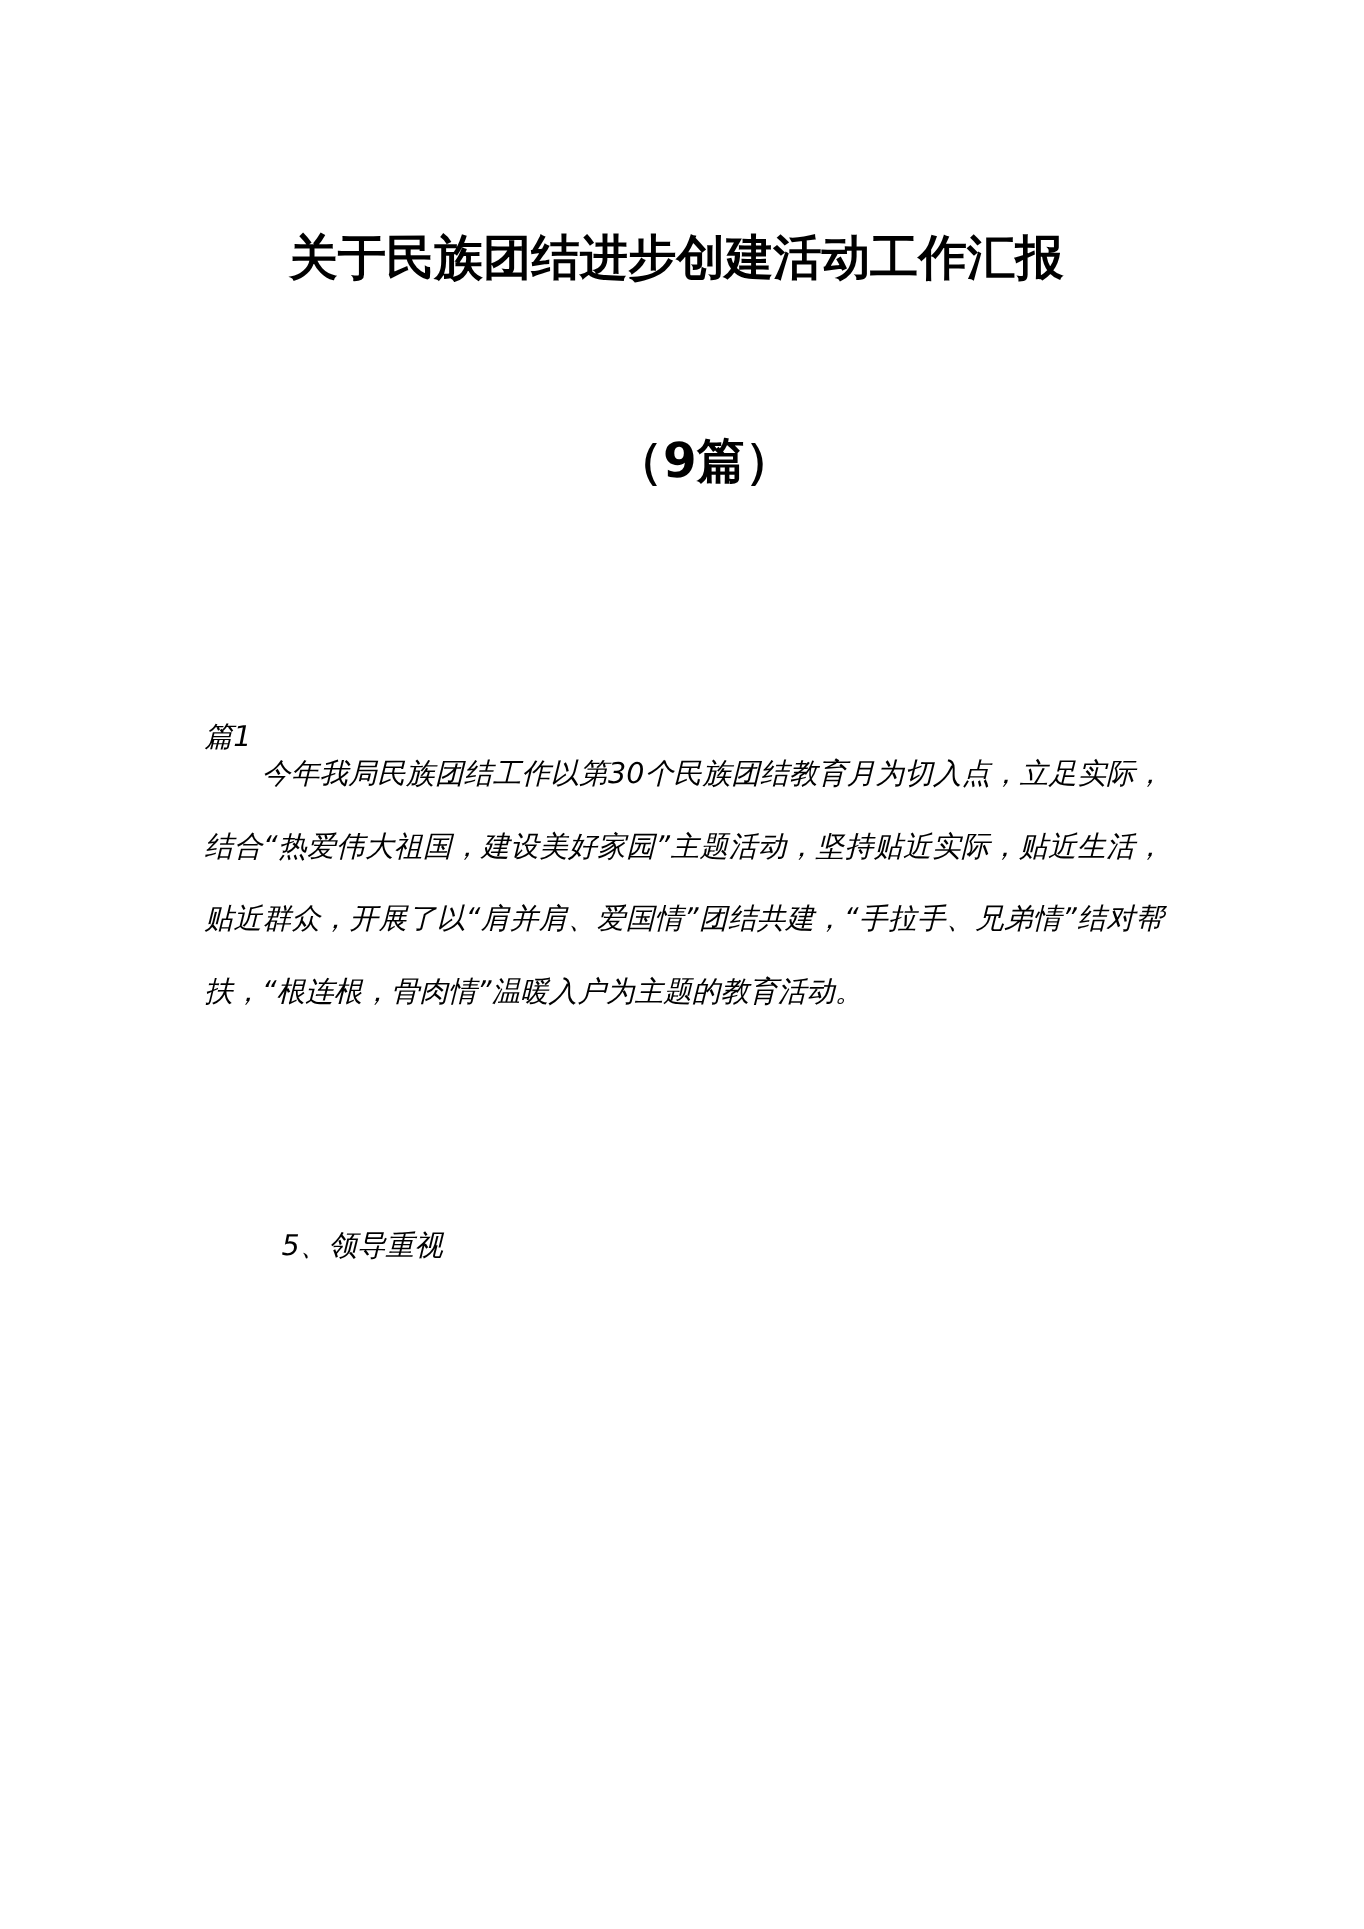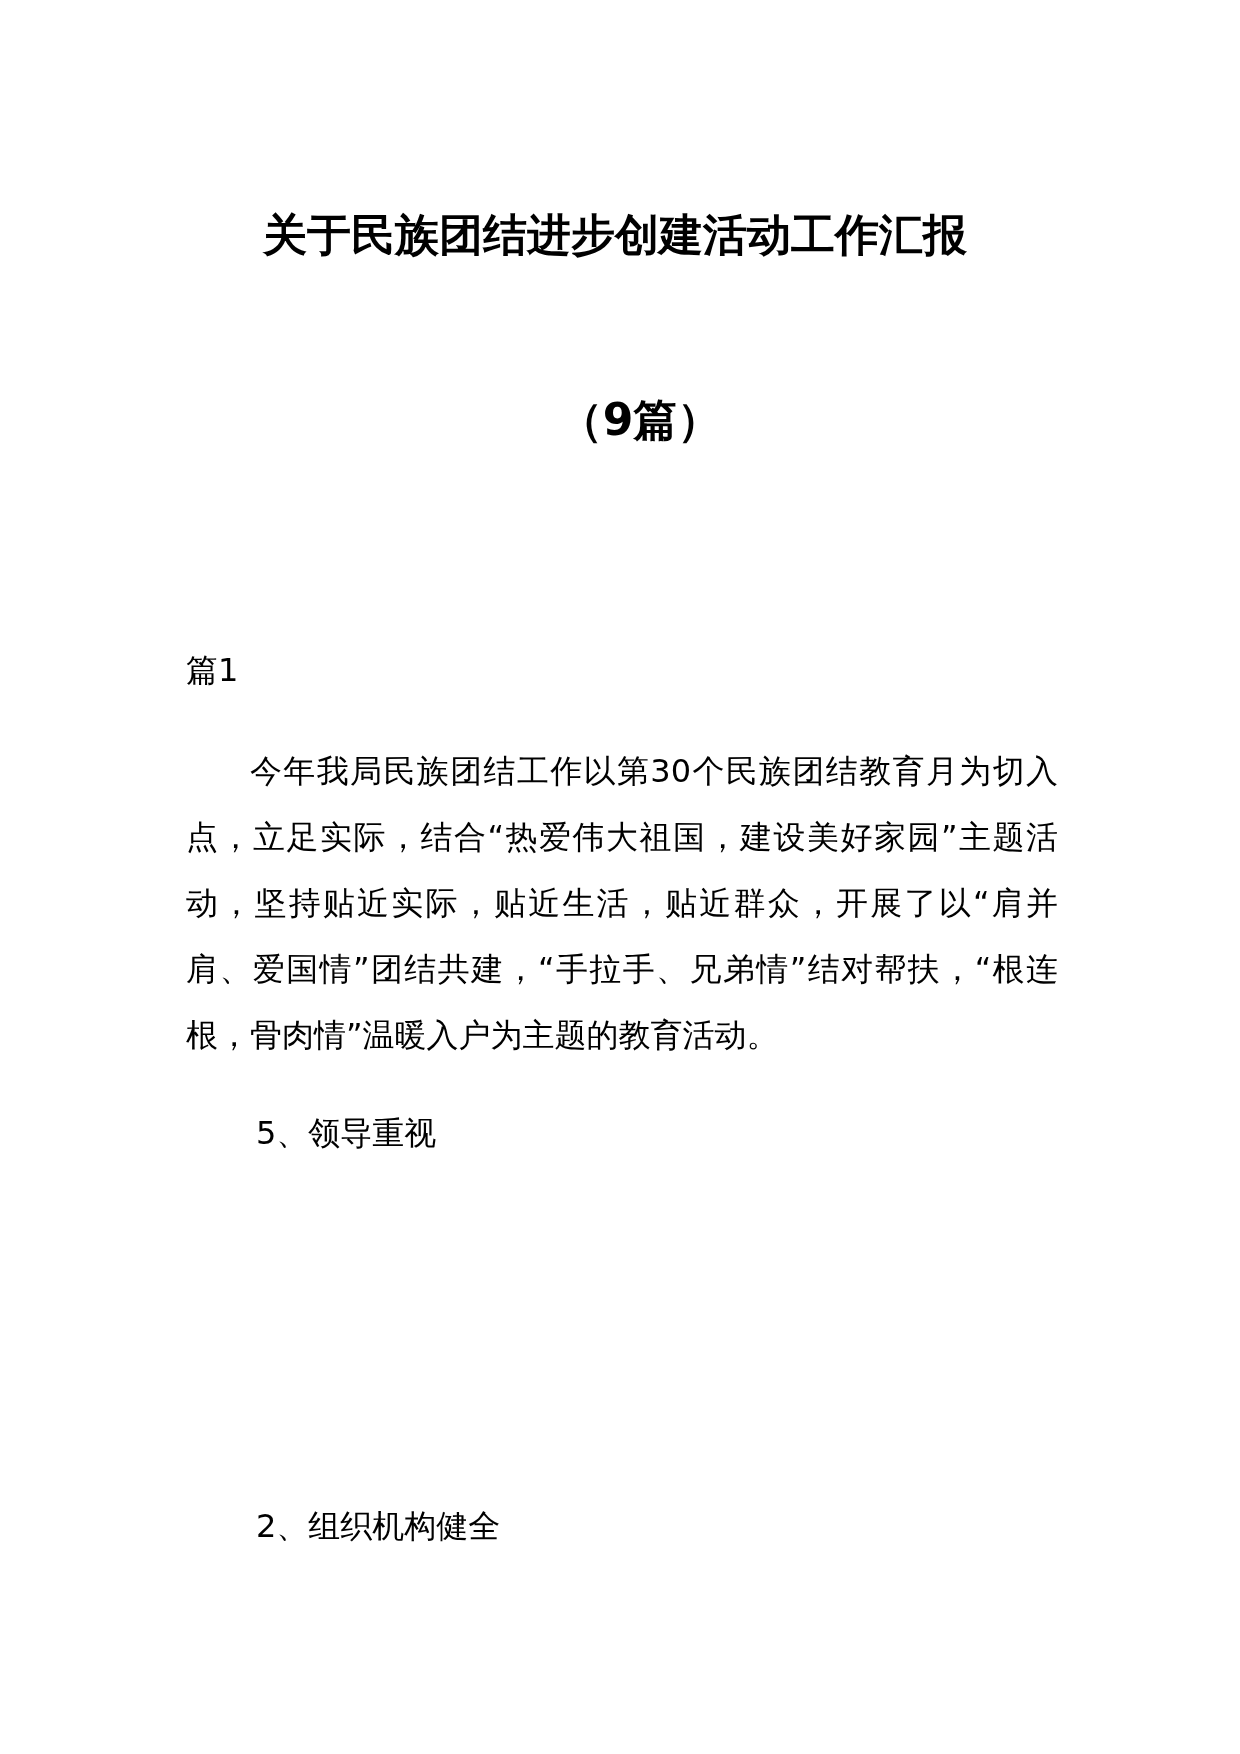--- a/index.html
+++ b/index.html
@@ -30,43 +30,43 @@
       line-height: 60px;
       letter-spacing: 0px;
       margin: 0;
     }
     .title-main { top: 205px; left: -5px; }
     .title-sub { top: 390px; margin-left: 20px; }
     .block {
       position: absolute;
       left: 186px;
       width: 872px;
-      font-size: 32px;
+      font-size: 26px;
       line-height: 66px;
       margin: 0;
+      font-style: italic;
     }
     .para {
       text-indent: 2em;
       text-align: justify;
       text-align-last: left;
     }
     .section-label { top: 637px; }
-    .p1 { top: 738px; }
+    .p1 { top: 671px; }
     .h1 { top: 1100px; padding-left: 70px; }
     .p2 { top: 1232px; }
     .h2 { top: 1493px; padding-left: 70px; }
   </style>
 </head>
 <body>
 
 <div class="page">
   <h1 class="title title-main">关于民族团结进步创建活动工作汇报</h1>
   <h2 class="title title-sub">（9篇）</h2>
 
   <p class="block section-label">篇1</p>
 
   <p class="block para p1">今年我局民族团结工作以第30个民族团结教育月为切入点，立足实际，结合“热爱伟大祖国，建设美好家园”主题活动，坚持贴近实际，贴近生活，贴近群众，开展了以“肩并肩、爱国情”团结共建，“手拉手、兄弟情”结对帮扶，“根连根，骨肉情”温暖入户为主题的教育活动。</p>
 
   <p class="block h1">5、领导重视</p>
 
 
-  <p class="block h2">2、组织机构健全</p>
 </div>
 
 </body></html>

